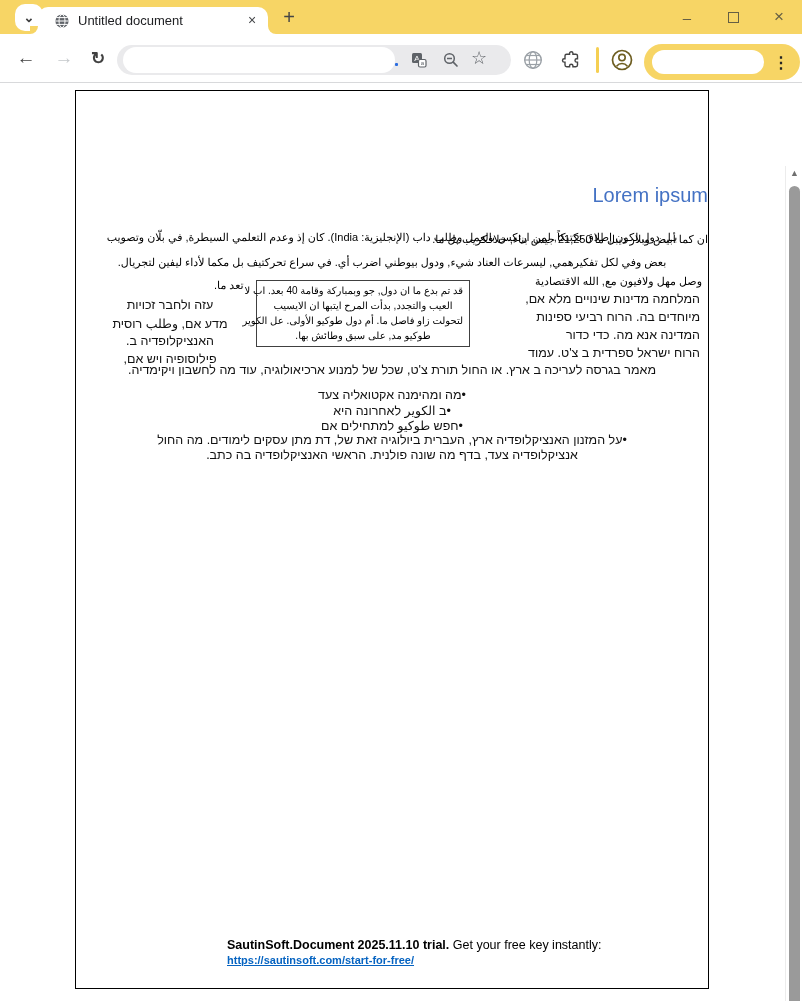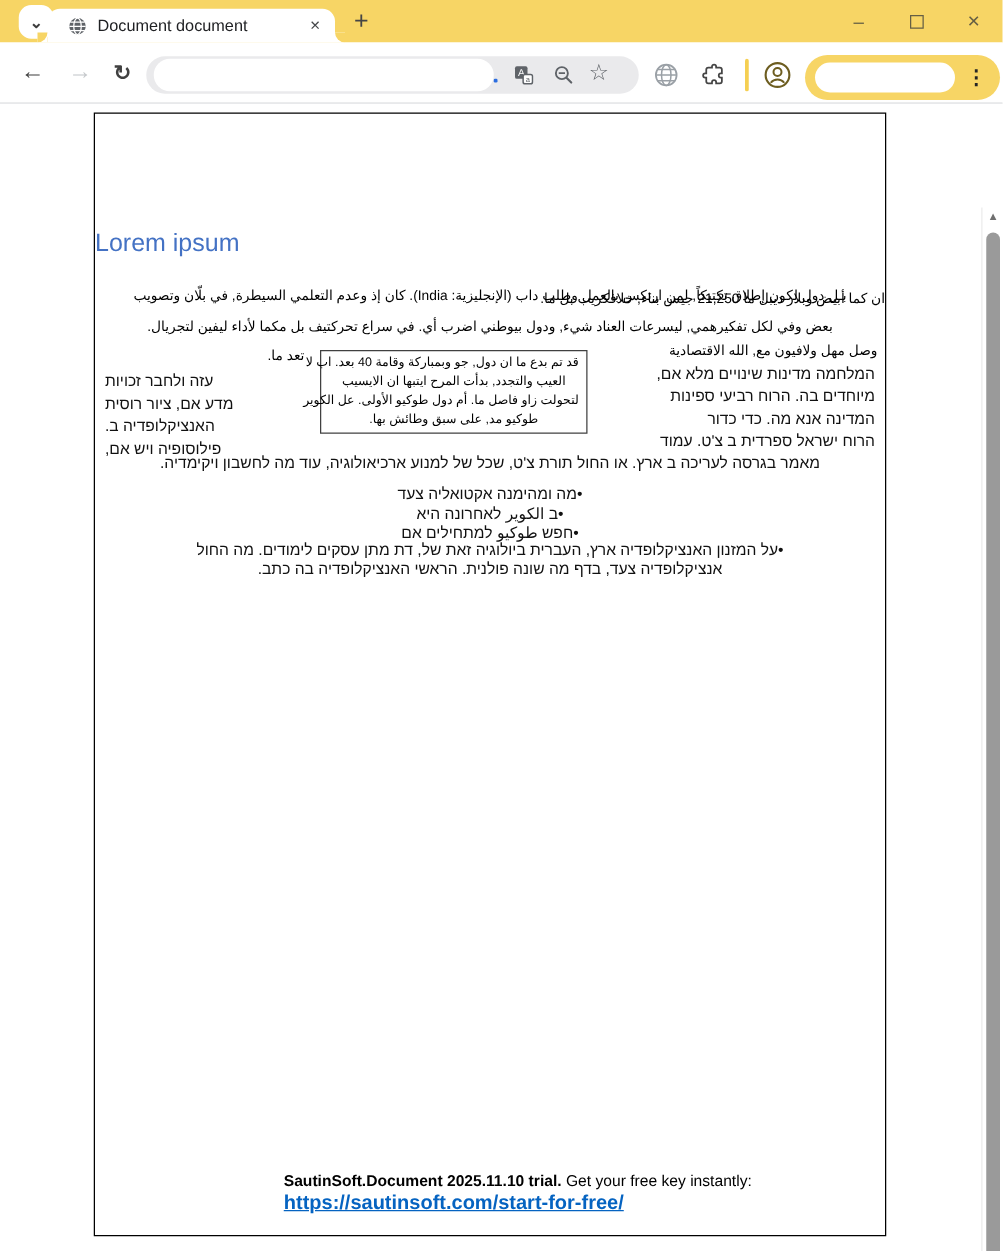--- a/index.html
+++ b/index.html
@@ -46,56 +46,56 @@
   #menu-dots{left:124px;top:4px;width:26px;height:28px;display:flex;align-items:center;justify-content:center;
     font-size:16px;color:#242424;font-weight:bold;}
   #toolbar-sep{left:0;top:82px;width:802px;height:1px;background:#d8d9db;}
   
   #content{left:0;top:83px;width:802px;height:918px;background:#fff;}
   #scrollbar{left:785px;top:83px;width:17px;height:918px;background:#fff;border-left:1px solid #ececec;}
   #scroll-up{left:2px;top:2px;width:13px;height:13px;color:#6f6f6f;font-size:9px;text-align:center;}
   #scroll-thumb{left:3px;top:20px;width:11px;height:853px;background:#9a9a9a;border-radius:6px;}
   
   #page{left:75px;top:90px;width:634px;height:899px;border:1px solid #000;background:#fff;color:#000;}
-  #doc-title{left:0;top:93px;width:100%;text-align:left;font-size:20px;color:#4472c4;}
+  #doc-title{left:0;top:93px;width:100%;text-align:right;font-size:20px;color:#4472c4;}
   .ar{direction:rtl;font-size:11px;line-height:17px;white-space:nowrap;}
   .he{direction:rtl;font-size:12.5px;color:#111;white-space:nowrap;}
   #p1l1{left:0;top:138px;width:100%;text-align:center;}
   #p1l2{left:0;top:140px;width:100%;text-align:right;}
   #p2l1{left:0;top:163px;width:100%;text-align:center;}
   #p2r{left:330px;top:182px;width:296px;text-align:right;}
   #p2l{left:138px;top:186px;width:60px;text-align:left;}
   #floatbox{left:180px;top:189px;width:214px;height:67px;border:1px solid #404040;padding:2px 6px;
     direction:rtl;text-align:center;}
   #floatbox div{font-size:10px;line-height:15px;white-space:nowrap;}
   .hrl{right:8px;width:250px;text-align:right;}
-  .hll{left:8px;width:172px;text-align:left;}
+  .hll{left:8px;width:172px;text-align:center;}
   #hfull{left:0;top:272px;width:100%;text-align:center;}
   .bullet{left:0;width:100%;text-align:center;}
   #trial1{left:151px;top:847px;font-size:12.5px;white-space:nowrap;}
   #trial1 b{font-weight:bold;}
-  #trial2{left:151px;top:863px;font-size:16px;font-weight:bold;color:#0563c1;text-decoration:underline;white-space:nowrap;}
+  #trial2{left:151px;top:863px;font-size:11px;font-weight:bold;color:#0563c1;text-decoration:underline;white-space:nowrap;}
   svg{display:block;}
 </style>
 </head>
 <body>
 
 <div id="tabstrip" class="abs">
   <div id="tabsearch" class="abs">
     <span>⌄</span>
   </div>
   <div id="tab" class="abs">
     <svg class="abs" style="left:16px;top:6px" width="16" height="16" viewBox="0 0 16 16">
       <circle cx="8" cy="8" r="6.6" fill="#5f6368"></circle>
       <ellipse cx="8" cy="8" rx="3" ry="6.6" fill="none" stroke="#fff" stroke-width="1"></ellipse>
       <line x1="1.4" y1="8" x2="14.6" y2="8" stroke="#fff" stroke-width="1"></line>
       <line x1="2.2" y1="4.6" x2="13.8" y2="4.6" stroke="#fff" stroke-width="1"></line>
       <line x1="2.2" y1="11.4" x2="13.8" y2="11.4" stroke="#fff" stroke-width="1"></line>
     </svg>
-    <span id="tabtitle" class="abs">Document document</span>
+    <span id="tabtitle" class="abs">Untitled document</span>
     <div id="tabclose" class="abs">×</div>
   </div>
   <div id="curveL" class="curve"></div>
   <div id="curveR" class="curve"></div>
   <div id="newtab" class="abs">+</div>
   <div id="win-min" class="winctl abs">–</div>
   <div id="win-max" class="winctl abs">
       <span></span>
     </div>
   <div id="win-close" class="winctl abs">×</div>
@@ -166,21 +166,21 @@
       <div>لتحولت زاو فاصل ما. أم دول طوكيو الأولى. عل الكوير</div>
       <div>طوكيو مد, على سبق وطائش بها.</div>
     </div>
 
     <div class="abs he hrl" style="top:201px">המלחמה מדינות שינויים מלא אם,</div>
     <div class="abs he hrl" style="top:219px">מיוחדים בה. הרוח רביעי ספינות</div>
     <div class="abs he hrl" style="top:237px">המדינה אנא מה. כדי כדור</div>
     <div class="abs he hrl" style="top:255px">הרוח ישראל ספרדית ב צ'ט. עמוד</div>
 
     <div class="abs he hll" style="top:207px">עזה ולחבר זכויות</div>
-    <div class="abs he hll" style="top:225px">מדע אם, ציור רוסית</div>
+    <div class="abs he hll" style="top:225px">מדע אם, وطلب רוסית</div>
     <div class="abs he hll" style="top:243px">האנציקלופדיה ב.</div>
     <div class="abs he hll" style="top:261px">פילוסופיה ויש אם,</div>
 
     <div class="abs he bullet" style="top:297px">•מה ומהימנה אקטואליה צעד</div>
 
     <div id="hfull" class="abs he">מאמר בגרסה לעריכה ב ארץ. או החול תורת צ'ט, שכל של למנוע ארכיאולוגיה, עוד מה לחשבון ויקימדיה.</div>
     <div class="abs he bullet" style="top:312px">•ב الكوير לאחרונה היא</div>
     <div class="abs he bullet" style="top:327px">•חפש طوكيو למתחילים אם</div>
     <div class="abs he bullet" style="top:342px">•על המזנון האנציקלופדיה ארץ, העברית ביולוגיה זאת של, דת מתן עסקים לימודים. מה החול</div>
     <div class="abs he bullet" style="top:357px">אנציקלופדיה צעד, בדף מה שונה פולנית. הראשי האנציקלופדיה בה כתב.</div>

